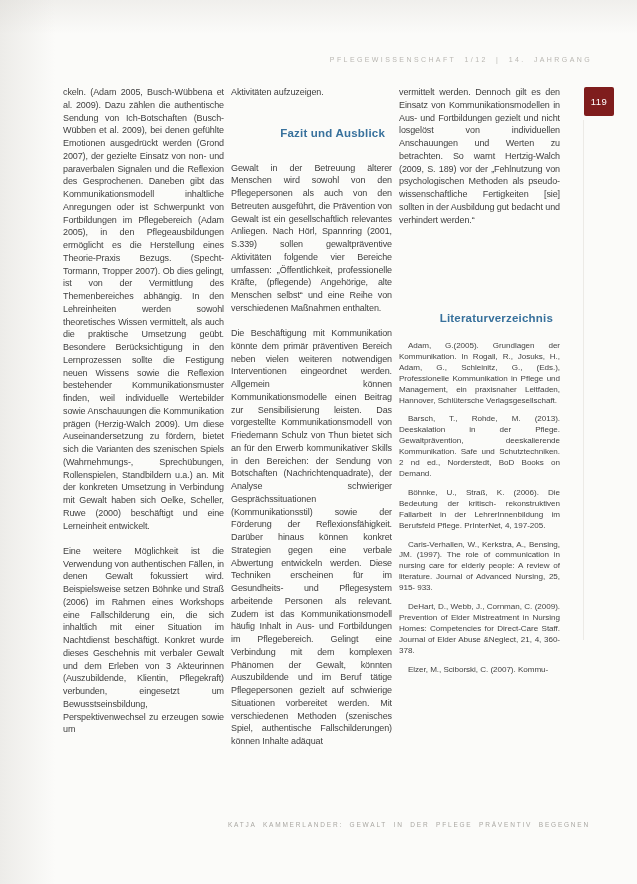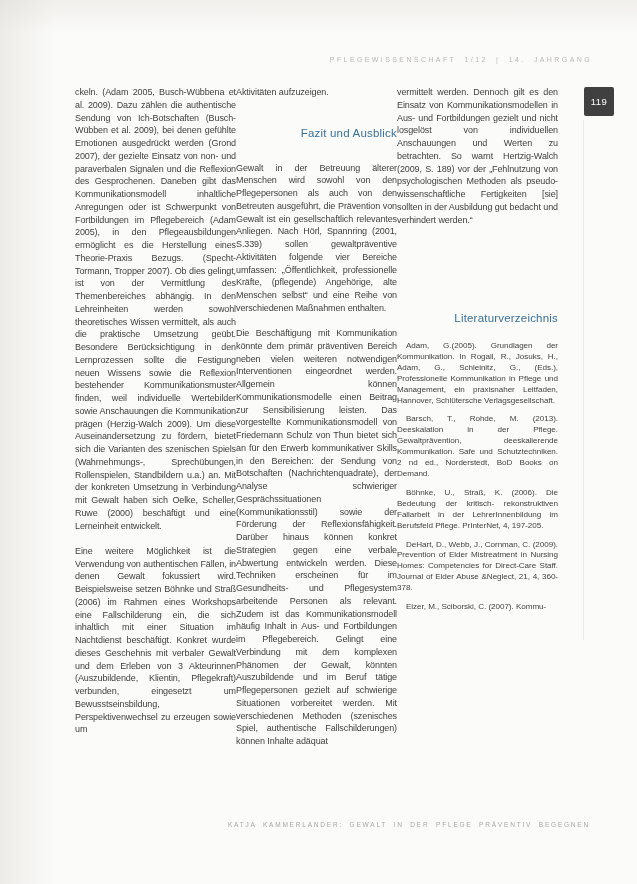--- a/index.html
+++ b/index.html
@@ -21,44 +21,44 @@
     pointer-events:none;
   }
   .journal-header{
     position:absolute;top:56px;left:60px;right:45px;
     text-align:right;
     font-size:7px;letter-spacing:2.4px;word-spacing:4px;
     color:#b9b7b2;text-transform:uppercase;
   }
   .page-badge{
     position:absolute;top:87px;left:584px;width:30px;height:29px;
-    background:#404040;color:#ffffff;
+    background:#7f1d1d;color:#ffffff;
     font-size:9.5px;letter-spacing:.5px;
     display:flex;align-items:center;justify-content:center;
     border-radius:2px;
   }
   .page-edge-rule{
     position:absolute;top:120px;left:583px;width:1px;height:520px;
     background:#eceae6;
   }
   .columns{
-    position:absolute;top:86px;left:75px;width:515px;height:736px;
-    display:flex;gap:0;overflow:hidden;
+    position:absolute;top:86px;left:63px;width:515px;height:736px;
+    display:flex;gap:7px;overflow:hidden;
   }
   .col{
     width:161px;flex:0 0 161px;
     font-size:9px;line-height:12.75px;letter-spacing:-0.1px;
     color:#3f3f3f;text-align:justify;
     overflow:hidden;
   }
   .col p{margin:0 0 12.5px 0;}
   .section-heading{
-    font-size:11.5px;font-weight:normal;color:#38719c;
+    font-size:11.5px;font-weight:bold;color:#38719c;
     text-align:right;letter-spacing:.2px;
-    margin:0;
+    margin:7px;
   }
   .heading-fazit{margin-top:28px;margin-bottom:22px;}
   .heading-literatur{margin-top:86px;margin-bottom:16px;}
   .refs p{
     font-size:8.1px;line-height:10.9px;letter-spacing:-0.05px;
     text-indent:9px;margin:0 0 8px 0;color:#434343;
   }
   .running-footer{
     position:absolute;top:821px;left:63px;right:47px;
     text-align:right;
@@ -91,20 +91,21 @@
     <p>Die Beschäftigung mit Kommunikation könnte dem primär präventiven Bereich neben vielen weiteren notwendigen Interventionen eingeordnet werden. Allgemein können Kommunikationsmodelle einen Beitrag zur Sensibilisierung leisten. Das vorgestellte Kommunikationsmodell von Friedemann Schulz von Thun bietet sich an für den Erwerb kommunikativer Skills in den Bereichen: der Sendung von Botschaften (Nachrichtenquadrate), der Analyse schwieriger Gesprächssituationen (Kommunikationsstil) sowie der Förderung der Reflexionsfähigkeit. Darüber hinaus können konkret Strategien gegen eine verbale Abwertung entwickeln werden. Diese Techniken erscheinen für im Gesundheits- und Pflegesystem arbeitende Personen als relevant. Zudem ist das Kommunikationsmodell häufig Inhalt in Aus- und Fortbildungen im Pflegebereich. Gelingt eine Verbindung mit dem komplexen Phänomen der Gewalt, könnten Auszubildende und im Beruf tätige Pflegepersonen gezielt auf schwierige Situationen vorbereitet werden. Mit verschiedenen Methoden (szenisches Spiel, authentische Fallschilderungen) können Inhalte adäquat</p>
   </div>
 
   <div class="col">
     <p>vermittelt werden. Dennoch gilt es den Einsatz von Kommunikationsmodellen in Aus- und Fortbildungen gezielt und nicht losgelöst von individuellen Anschauungen und Werten zu betrachten. So warnt Hertzig-Walch (2009, S. 189) vor der „Fehlnutzung von psychologischen Methoden als pseudo-wissenschaftliche Fertigkeiten [sie] sollten in der Ausbildung gut bedacht und verhindert werden.“</p>
     <h2 class="section-heading heading-literatur">Literaturverzeichnis</h2>
     <div class="refs">
       <p>Adam, G.(2005). Grundlagen der Kommunikation. In Rogall, R., Josuks, H., Adam, G., Schleinitz, G., (Eds.), Professionelle Kommunikation in Pflege und Management, ein praxisnaher Leitfaden, Hannover, Schlütersche Verlagsgesellschaft.</p>
       <p>Barsch, T., Rohde, M. (2013). Deeskalation in der Pflege. Gewaltprävention, deeskalierende Kommunikation. Safe und Schutztechniken. 2 nd ed., Norderstedt, BoD Books on Demand.</p>
       <p>Böhnke, U., Straß, K. (2006). Die Bedeutung der kritisch- rekonstruktiven Fallarbeit in der LehrerInnenbildung im Berufsfeld Pflege. PrInterNet, 4, 197-205.</p>
+      <p>Caris-Verhallen, W., Kerkstra, A., Bensing, JM. (1997). The role of communication in nursing care for elderly people: A review of literature. Journal of Advanced Nursing, 25, 915- 933.</p>
       <p>DeHart, D., Webb, J., Cornman, C. (2009). Prevention of Elder Mistreatment in Nursing Homes: Competencies for Direct-Care Staff. Journal of Elder Abuse &amp;Neglect, 21, 4, 360-378.</p>
       <p>Elzer, M., Sciborski, C. (2007). Kommu-</p>
     </div>
   </div>
 
 </div>
 
 <div class="running-footer">Katja Kammerlander: Gewalt in der Pflege präventiv begegnen</div>
 
 </body></html>

